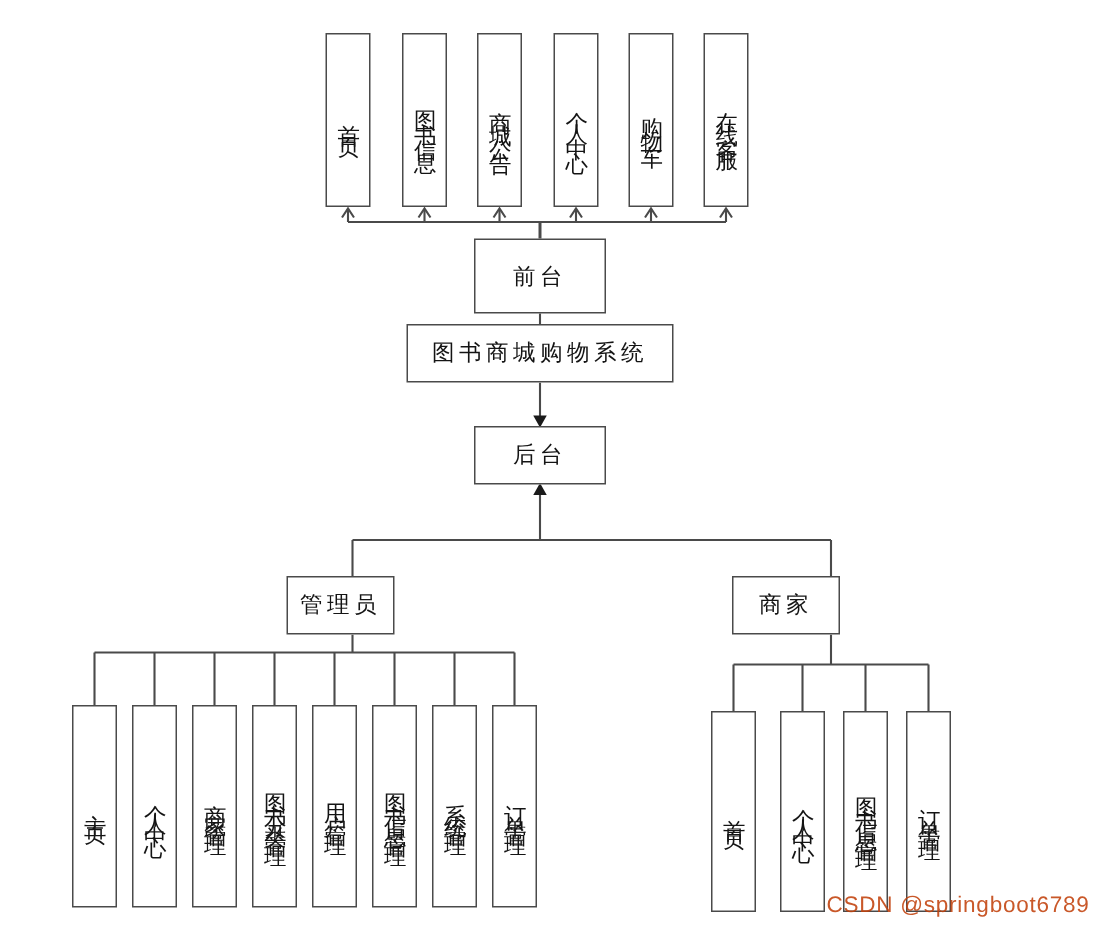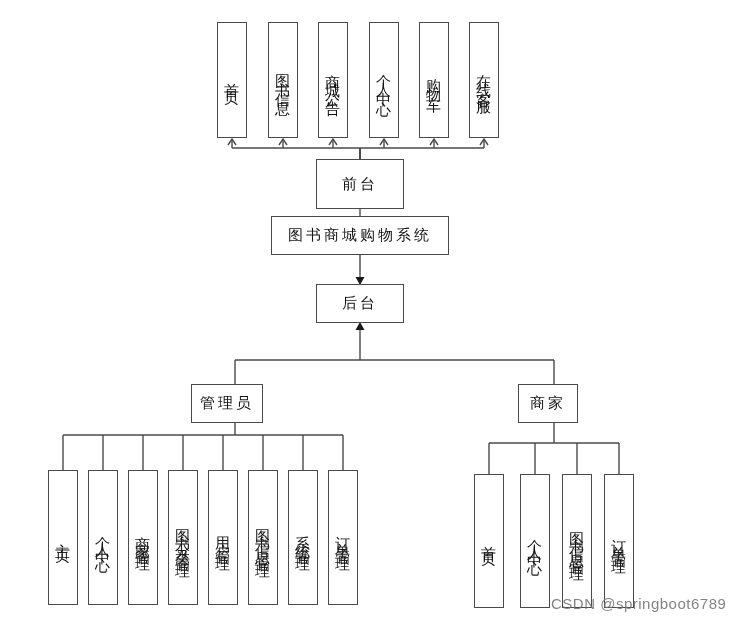--- a/index.html
+++ b/index.html
@@ -11,21 +11,21 @@
   .box{
     position:absolute;background:#ffffff;border:1.5px solid #4a4a4a;box-sizing:border-box;
     display:flex;align-items:center;justify-content:center;
     font-size:15px;color:#141414;z-index:2;
   }
   .vbox span{writing-mode:vertical-lr;text-orientation:upright;letter-spacing:7px;line-height:1;}
   .vbox.topb span{letter-spacing:9px;}
   .hbox span{letter-spacing:3px;white-space:nowrap;}
   #watermark{
     position:absolute;left:551px;top:595px;z-index:3;
-    font-size:15px;color:#737373;opacity:.88;letter-spacing:.5px;white-space:nowrap;
+    font-size:15px;color:#c2410c;opacity:.88;letter-spacing:.5px;white-space:nowrap;
   }
 </style>
 </head>
 <body>
 
 <div id="canvas">
 
   <svg id="connectors" width="731" height="621" viewBox="0 0 731 621">
     <g stroke="#4a4a4a" stroke-width="1.4" fill="none">
 
@@ -104,21 +104,21 @@
   <div class="box hbox" style="left:316px;top:284px;width:88px;height:39px">
       <span>后台</span>
     </div>
   <div class="box hbox" style="left:271px;top:216px;width:178px;height:39px">
       <span>图书商城购物系统</span>
     </div>
 
   <div class="box hbox" style="left:191px;top:384px;width:72px;height:39px">
       <span>管理员</span>
     </div>
-  <div class="box hbox" style="left:518px;top:384px;width:60px;height:39px">
+  <div class="box hbox" style="left:488px;top:384px;width:72px;height:39px">
       <span>商家</span>
     </div>
 
   <div class="box vbox" style="left:48px;top:470px;width:30px;height:135px">
       <span>主页</span>
     </div>
   <div class="box vbox" style="left:88px;top:470px;width:30px;height:135px">
       <span>个人中心</span>
     </div>
   <div class="box vbox" style="left:128px;top:470px;width:30px;height:135px">

